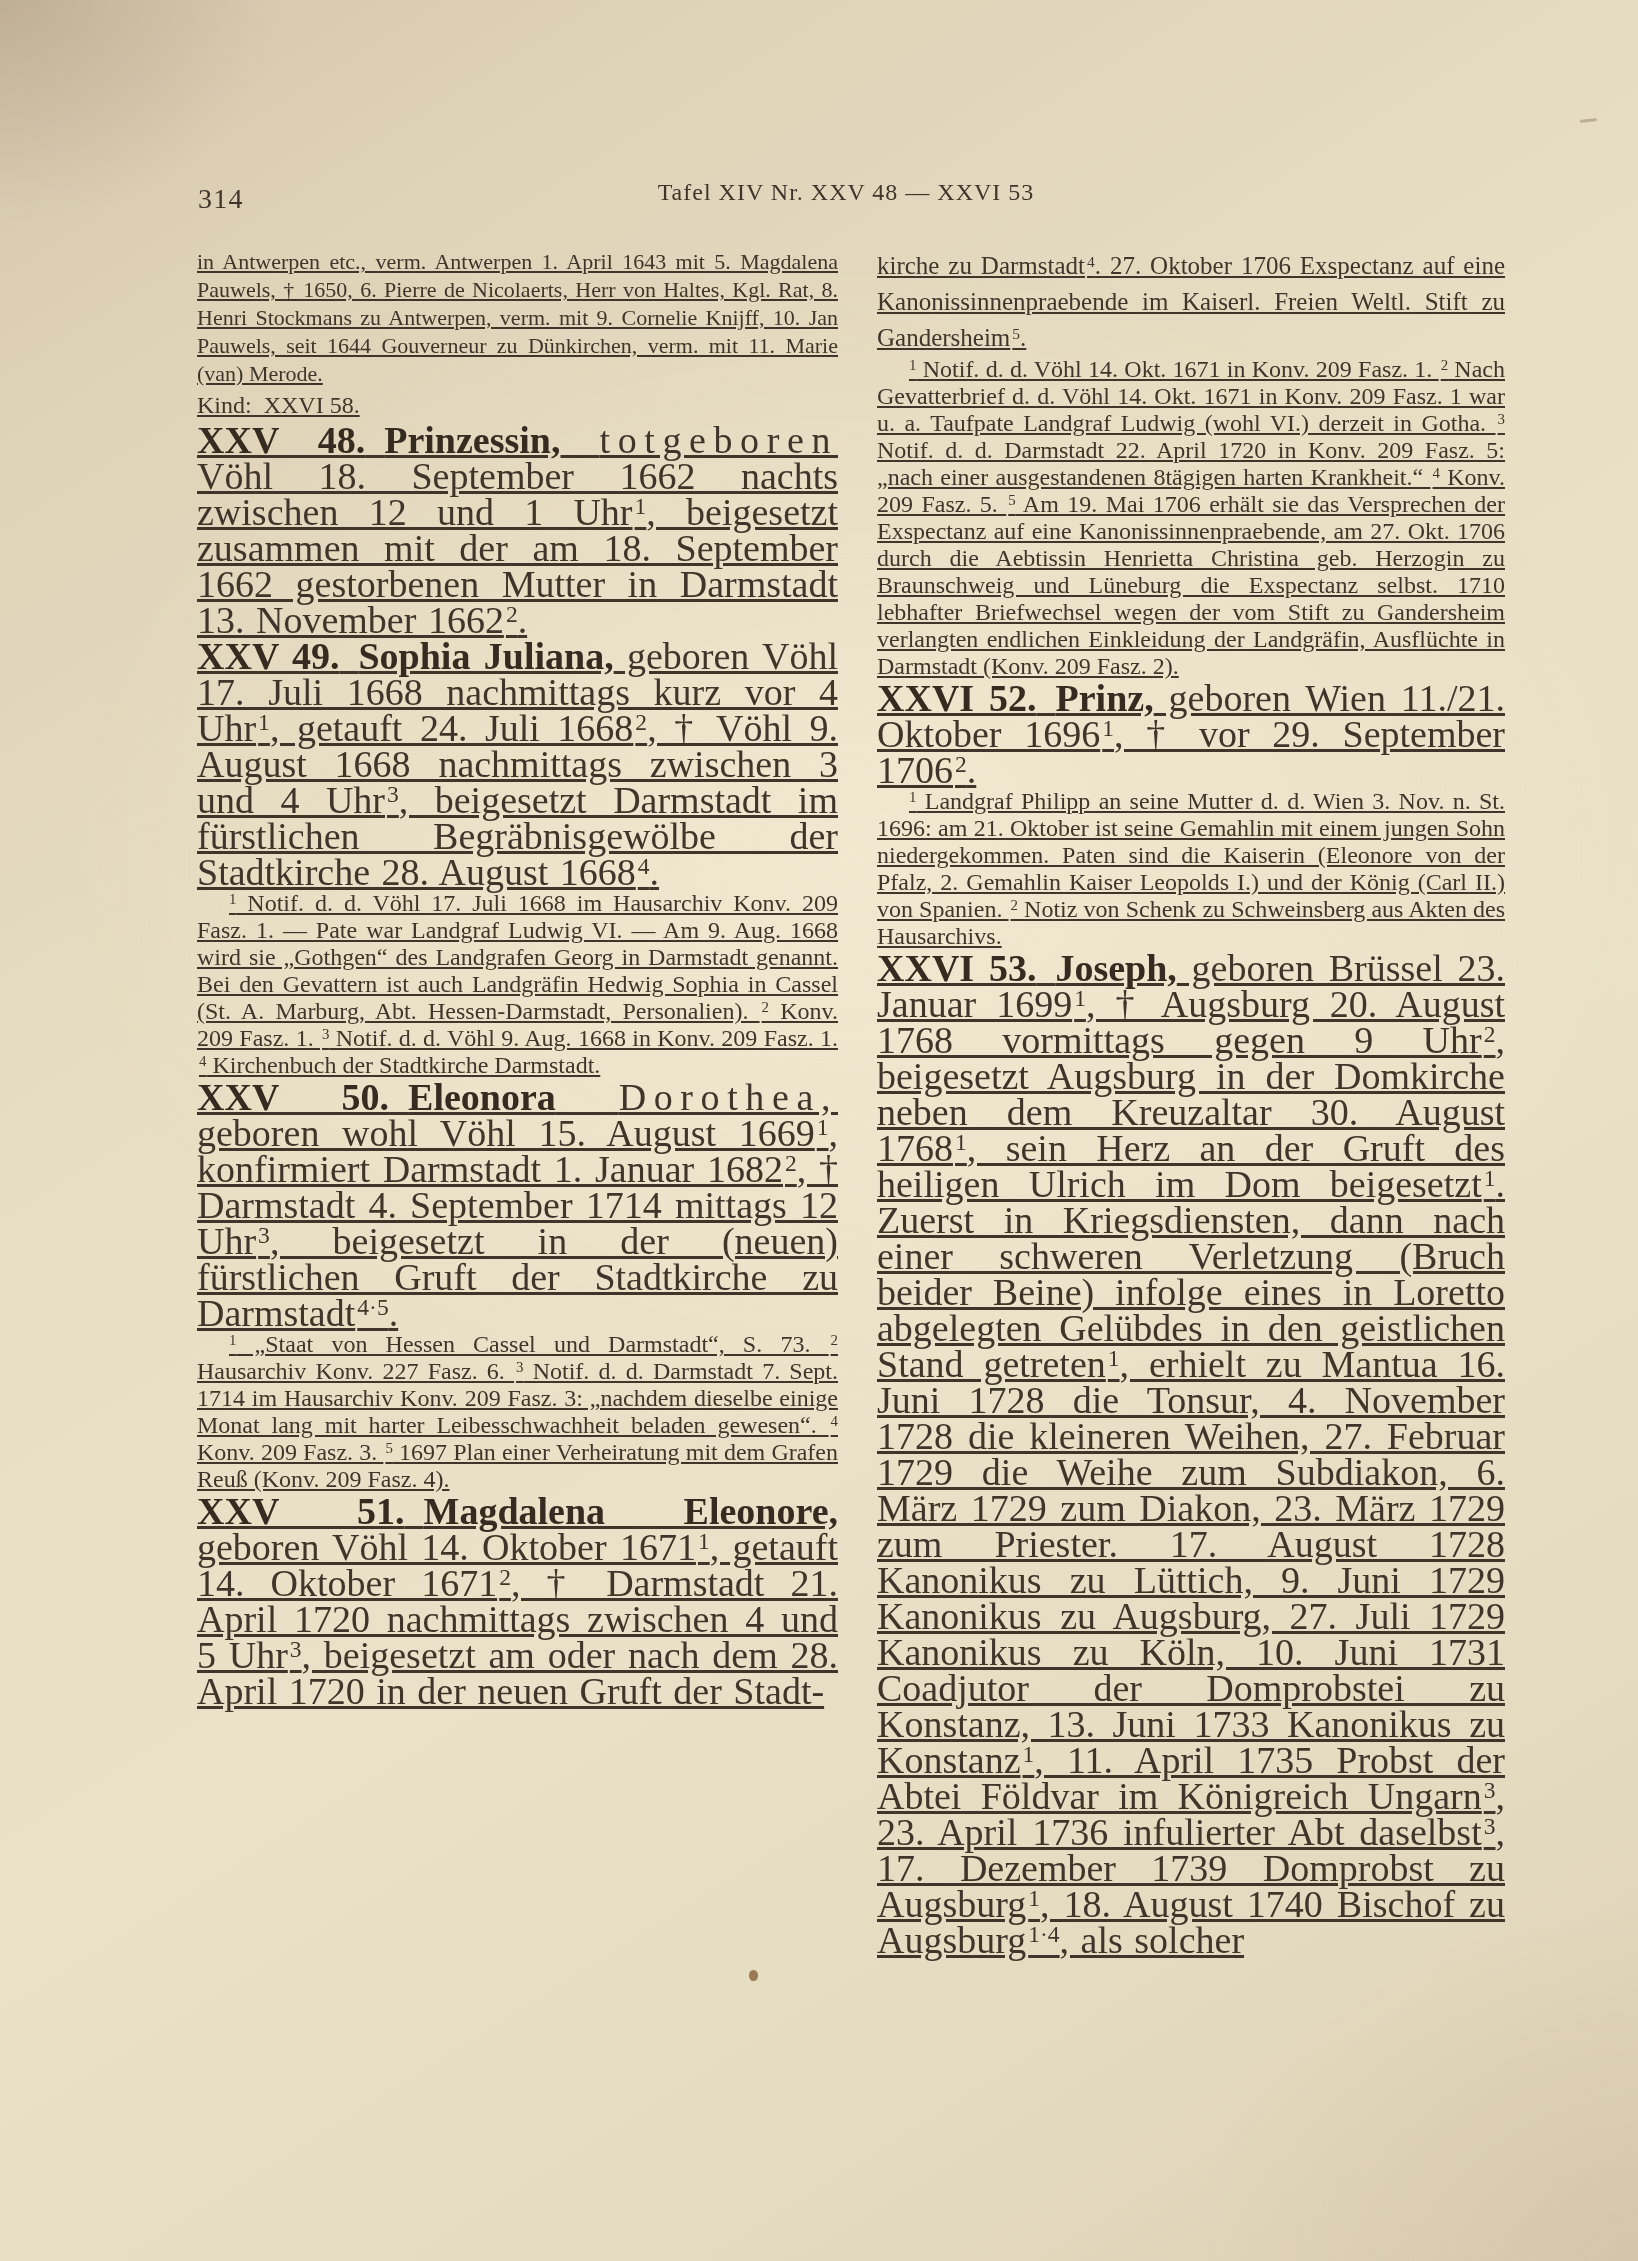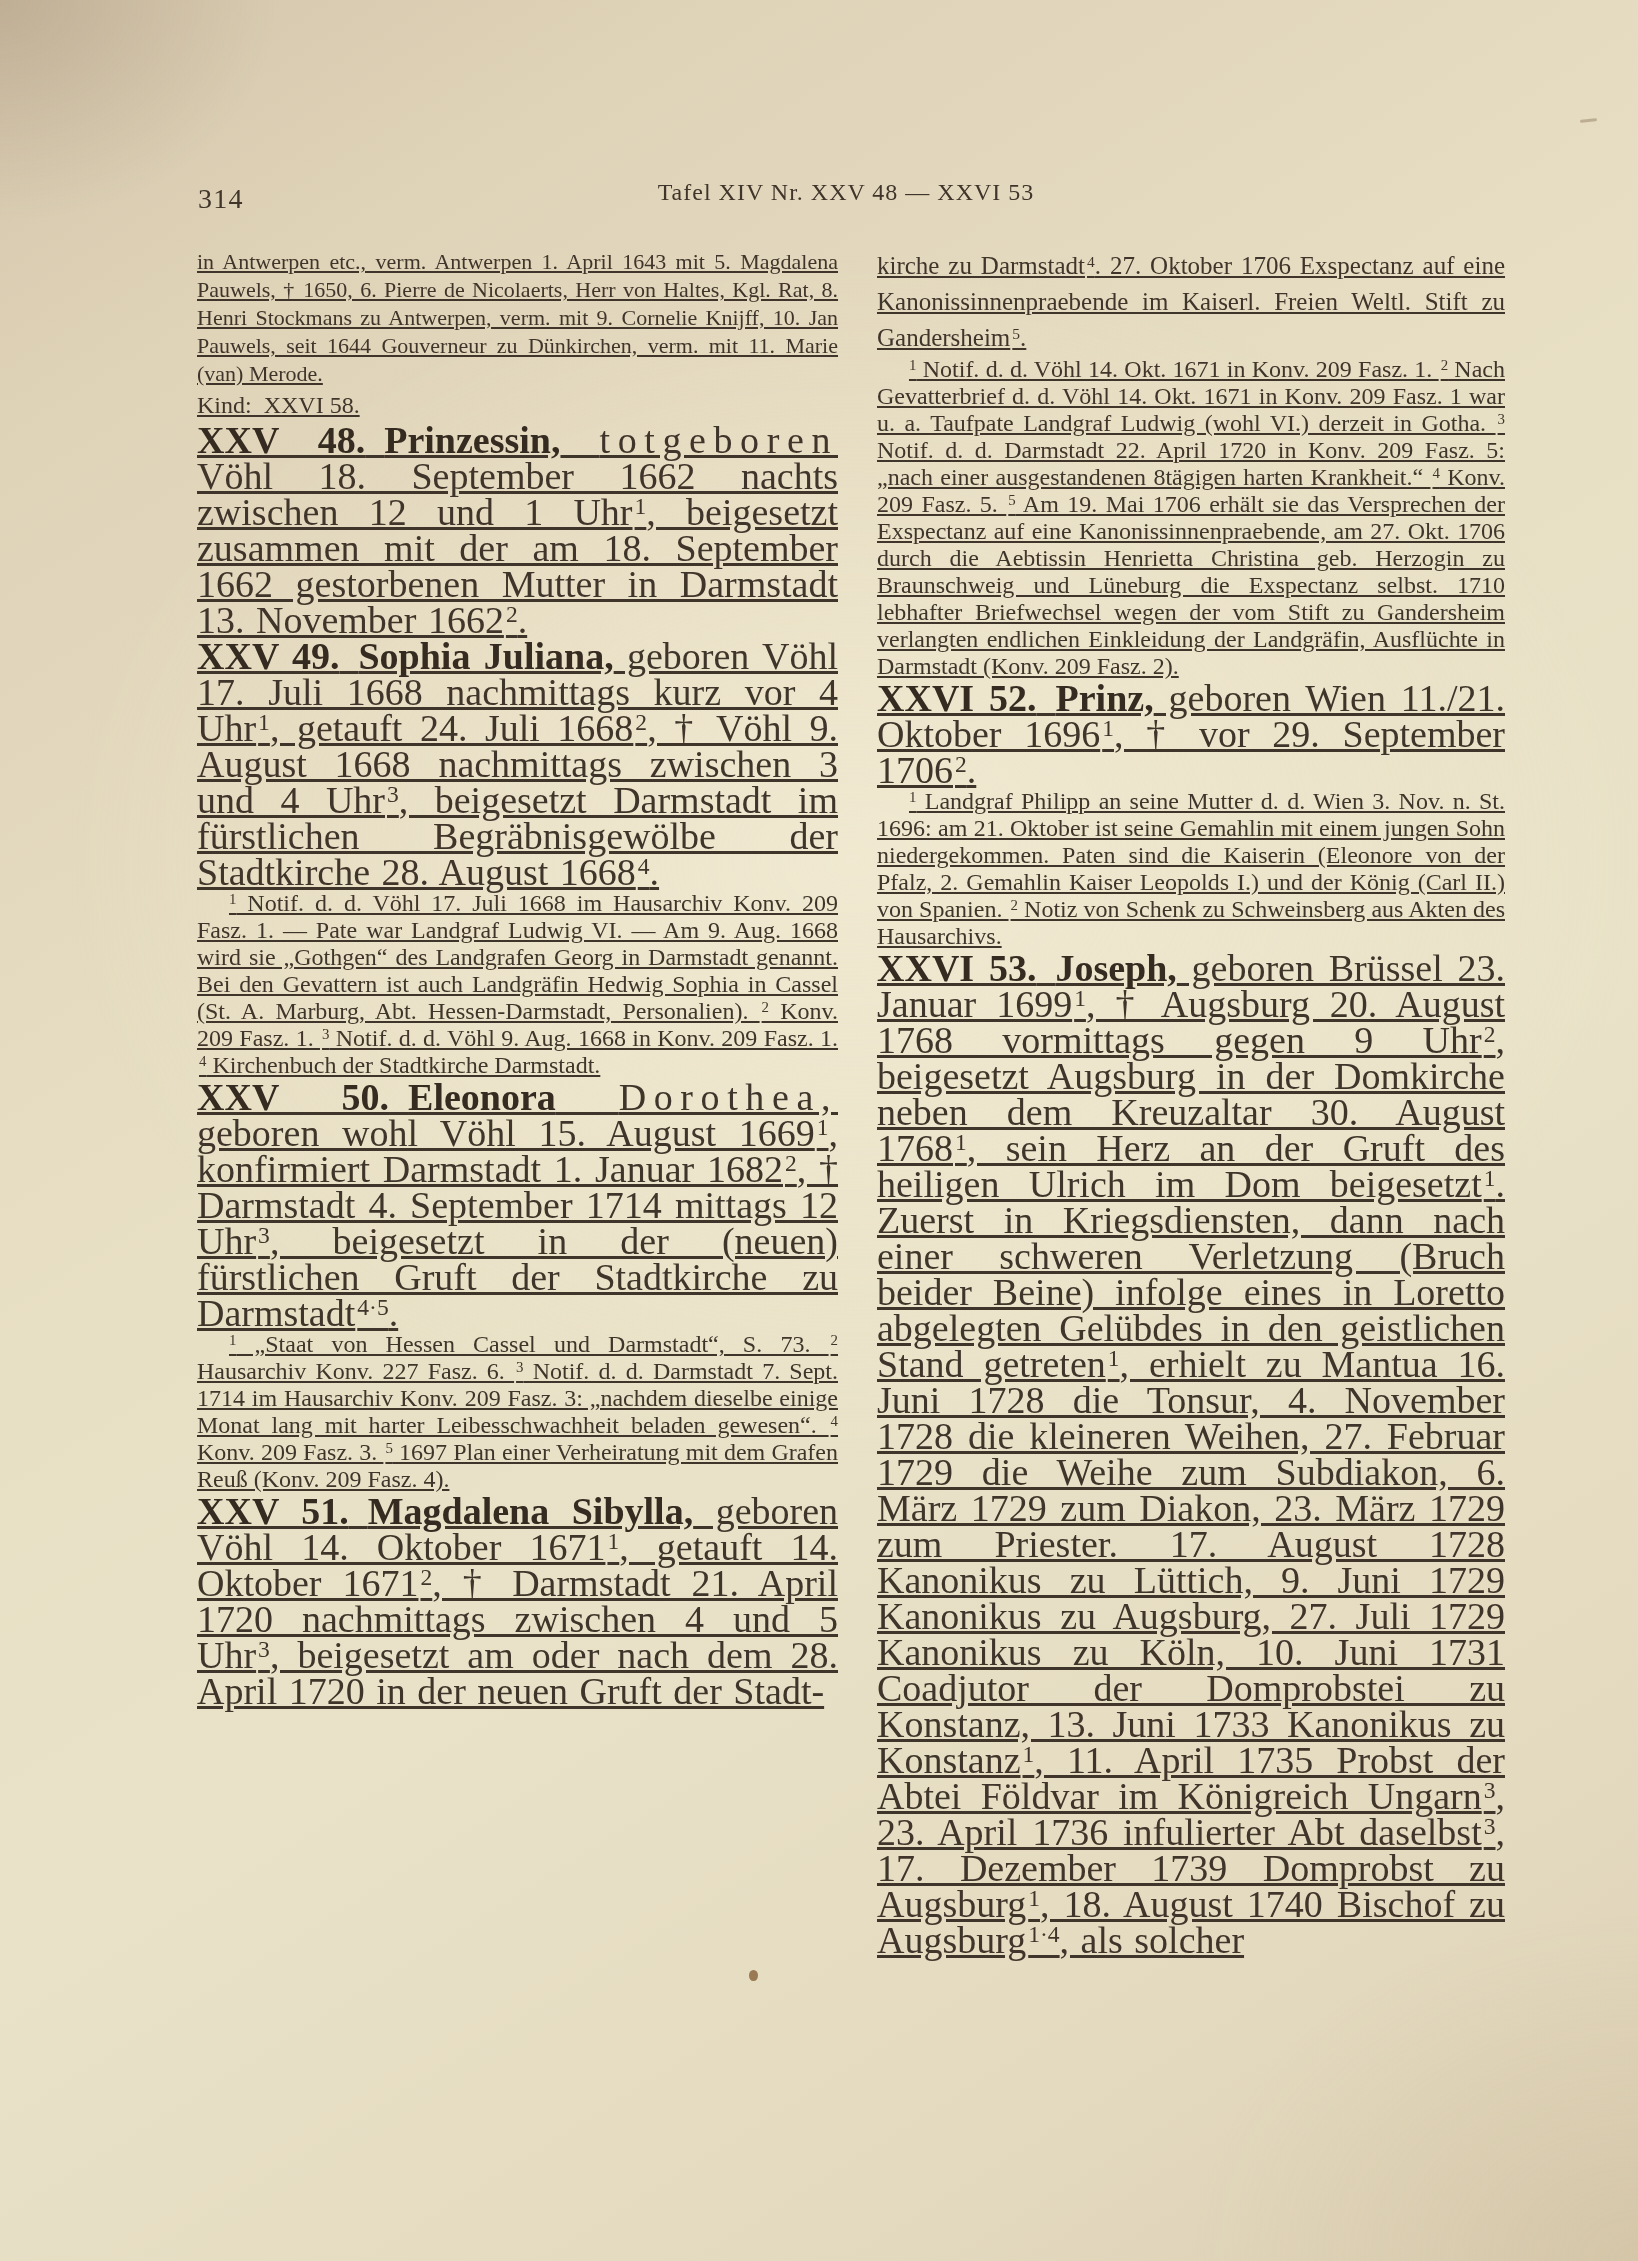--- a/index.html
+++ b/index.html
@@ -42,21 +42,21 @@
   </div>
 
   <div class="col col-left">
       <p class="blk intro"><span>in Antwerpen etc., verm. Antwerpen 1. April 1643 mit 5. Magdalena Pauwels, † 1650, 6. Pierre de Nicolaerts, Herr von Haltes, Kgl. Rat, 8. Henri Stockmans zu Antwerpen, verm. mit 9. Cornelie Knijff, 10. Jan Pauwels, seit 1644 Gouverneur zu Dünkirchen, verm. mit 11. Marie (van) Merode.</span></p>
       <p class="blk kind"><span>Kind: XXVI 58.</span></p>
       <p class="blk entry"><span class="b">XXV 48.</span><span> </span><span class="b">Prinzessin,</span><span> </span><span class="sp">totgeboren</span><span> Vöhl 18. September 1662 nachts zwischen 12 und 1 Uhr</span><sup>1</sup><span>, beigesetzt zusammen mit der am 18. September 1662 gestorbenen Mutter in Darmstadt 13. November 1662</span><sup>2</sup><span>.</span></p>
       <p class="blk entry"><span class="b">XXV 49.</span><span> </span><span class="b">Sophia Juliana,</span><span> geboren Vöhl 17. Juli 1668 nachmittags kurz vor 4 Uhr</span><sup>1</sup><span>, getauft 24. Juli 1668</span><sup>2</sup><span>, † Vöhl 9. August 1668 nachmittags zwischen 3 und 4 Uhr</span><sup>3</sup><span>, beigesetzt Darmstadt im fürstlichen Begräbnisgewölbe der Stadtkirche 28. August 1668</span><sup>4</sup><span>.</span></p>
       <p class="blk footnote"><sup>1</sup><span> Notif. d. d. Vöhl 17. Juli 1668 im Hausarchiv Konv. 209 Fasz. 1. — Pate war Landgraf Ludwig VI. — Am 9. Aug. 1668 wird sie „Gothgen“ des Landgrafen Georg in Darmstadt genannt. Bei den Gevattern ist auch Landgräfin Hedwig Sophia in Cassel (St. A. Marburg, Abt. Hessen-Darmstadt, Personalien). </span><sup>2</sup><span> Konv. 209 Fasz. 1. </span><sup>3</sup><span> Notif. d. d. Vöhl 9. Aug. 1668 in Konv. 209 Fasz. 1. </span><sup>4</sup><span> Kirchenbuch der Stadtkirche Darmstadt.</span></p>
       <p class="blk entry"><span class="b">XXV 50.</span><span> </span><span class="b">Eleonora</span><span> </span><span class="sp">Dorothea,</span><span> geboren wohl Vöhl 15. August 1669</span><sup>1</sup><span>, konfirmiert Darmstadt 1. Januar 1682</span><sup>2</sup><span>, † Darmstadt 4. September 1714 mittags 12 Uhr</span><sup>3</sup><span>, beigesetzt in der (neuen) fürstlichen Gruft der Stadtkirche zu Darmstadt</span><sup>4·5</sup><span>.</span></p>
       <p class="blk footnote"><sup>1</sup><span> „Staat von Hessen Cassel und Darmstadt“, S. 73. </span><sup>2</sup><span> Hausarchiv Konv. 227 Fasz. 6. </span><sup>3</sup><span> Notif. d. d. Darmstadt 7. Sept. 1714 im Hausarchiv Konv. 209 Fasz. 3: „nachdem dieselbe einige Monat lang mit harter Leibesschwachheit beladen gewesen“. </span><sup>4</sup><span> Konv. 209 Fasz. 3. </span><sup>5</sup><span> 1697 Plan einer Verheiratung mit dem Grafen Reuß (Konv. 209 Fasz. 4).</span></p>
-      <p class="blk entry"><span class="b">XXV 51.</span><span> </span><span class="b">Magdalena Sibylla,</span><span> geboren Vöhl 14. Oktober 1671</span><sup>1</sup><span>, getauft 14. Oktober 1671</span><sup>2</sup><span>, † Darmstadt 21. April 1720 nachmittags zwischen 4 und 5 Uhr</span><sup>3</sup><span>, beigesetzt am oder nach dem 28. April 1720 in der neuen Gruft der Stadt-</span></p>
+      <p class="blk entry"><span class="b">XXV 51.</span><span> </span><span class="b">Magdalena Eleonore,</span><span> geboren Vöhl 14. Oktober 1671</span><sup>1</sup><span>, getauft 14. Oktober 1671</span><sup>2</sup><span>, † Darmstadt 21. April 1720 nachmittags zwischen 4 und 5 Uhr</span><sup>3</sup><span>, beigesetzt am oder nach dem 28. April 1720 in der neuen Gruft der Stadt-</span></p>
     </div>
   <div class="col col-right">
       <p class="blk entry-cont"><span>kirche zu Darmstadt</span><sup>4</sup><span>. 27. Oktober 1706 Exspectanz auf eine Kanonissinnenpraebende im Kaiserl. Freien Weltl. Stift zu Gandersheim</span><sup>5</sup><span>.</span></p>
       <p class="blk footnote"><sup>1</sup><span> Notif. d. d. Vöhl 14. Okt. 1671 in Konv. 209 Fasz. 1. </span><sup>2</sup><span> Nach Gevatterbrief d. d. Vöhl 14. Okt. 1671 in Konv. 209 Fasz. 1 war u. a. Taufpate Landgraf Ludwig (wohl VI.) derzeit in Gotha. </span><sup>3</sup><span> Notif. d. d. Darmstadt 22. April 1720 in Konv. 209 Fasz. 5: „nach einer ausgestandenen 8tägigen harten Krankheit.“ </span><sup>4</sup><span> Konv. 209 Fasz. 5. </span><sup>5</sup><span> Am 19. Mai 1706 erhält sie das Versprechen der Exspectanz auf eine Kanonissinnenpraebende, am 27. Okt. 1706 durch die Aebtissin Henrietta Christina geb. Herzogin zu Braunschweig und Lüneburg die Exspectanz selbst. 1710 lebhafter Briefwechsel wegen der vom Stift zu Gandersheim verlangten endlichen Einkleidung der Landgräfin, Ausflüchte in Darmstadt (Konv. 209 Fasz. 2).</span></p>
       <p class="blk entry"><span class="b">XXVI 52.</span><span> </span><span class="b">Prinz,</span><span> geboren Wien 11./21. Oktober 1696</span><sup>1</sup><span>, † vor 29. September 1706</span><sup>2</sup><span>.</span></p>
       <p class="blk footnote"><sup>1</sup><span> Landgraf Philipp an seine Mutter d. d. Wien 3. Nov. n. St. 1696: am 21. Oktober ist seine Gemahlin mit einem jungen Sohn niedergekommen. Paten sind die Kaiserin (Eleonore von der Pfalz, 2. Gemahlin Kaiser Leopolds I.) und der König (Carl II.) von Spanien. </span><sup>2</sup><span> Notiz von Schenk zu Schweinsberg aus Akten des Hausarchivs.</span></p>
       <p class="blk entry"><span class="b">XXVI 53.</span><span> </span><span class="b">Joseph,</span><span> geboren Brüssel 23. Januar 1699</span><sup>1</sup><span>, † Augsburg 20. August 1768 vormittags gegen 9 Uhr</span><sup>2</sup><span>, beigesetzt Augsburg in der Domkirche neben dem Kreuzaltar 30. August 1768</span><sup>1</sup><span>, sein Herz an der Gruft des heiligen Ulrich im Dom beigesetzt</span><sup>1</sup><span>. Zuerst in Kriegsdiensten, dann nach einer schweren Verletzung (Bruch beider Beine) infolge eines in Loretto abgelegten Gelübdes in den geistlichen Stand getreten</span><sup>1</sup><span>, erhielt zu Mantua 16. Juni 1728 die Tonsur, 4. November 1728 die kleineren Weihen, 27. Februar 1729 die Weihe zum Subdiakon, 6. März 1729 zum Diakon, 23. März 1729 zum Priester. 17. August 1728 Kanonikus zu Lüttich, 9. Juni 1729 Kanonikus zu Augsburg, 27. Juli 1729 Kanonikus zu Köln, 10. Juni 1731 Coadjutor der Domprobstei zu Konstanz, 13. Juni 1733 Kanonikus zu Konstanz</span><sup>1</sup><span>, 11. April 1735 Probst der Abtei Földvar im Königreich Ungarn</span><sup>3</sup><span>, 23. April 1736 infulierter Abt daselbst</span><sup>3</sup><span>, 17. Dezember 1739 Domprobst zu Augsburg</span><sup>1</sup><span>, 18. August 1740 Bischof zu Augsburg</span><sup>1·4</sup><span>, als solcher</span></p>
     </div>
 
   <div class="ink-speck"></div>

